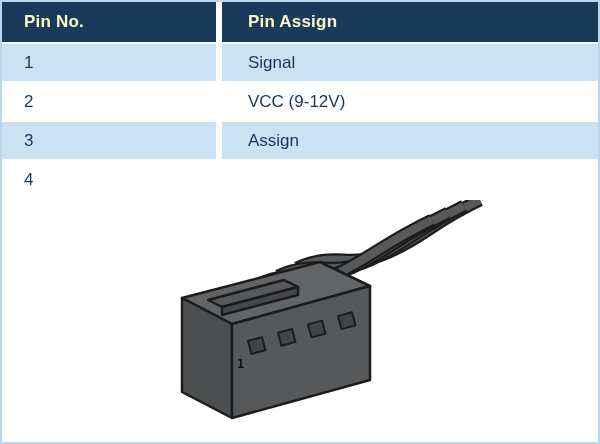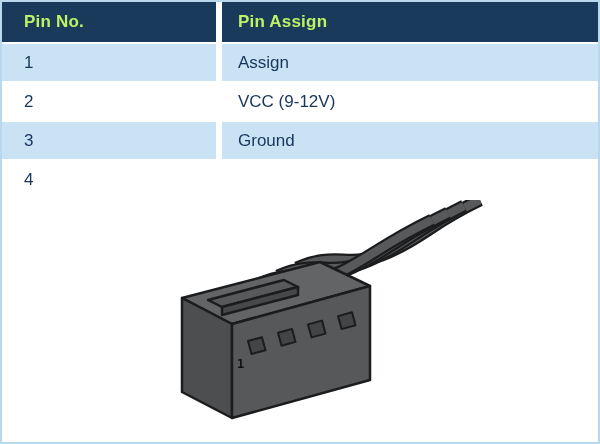--- a/index.html
+++ b/index.html
@@ -19,23 +19,23 @@
   .pin-table{width:100%;}
   .trow{display:flex;margin-top:2px;}
   .trow.header{margin-top:0;height:40px;}
   .trow.body{height:37px;}
   .cell{
     display:flex;align-items:center;
     font-size:17px;
     box-sizing:border-box;
   }
   .col1{width:214px;padding-left:22px;}
-  .col2{flex:1;margin-left:6px;padding-left:16px;}
+  .col2{flex:1;margin-left:6px;padding-left:26px;}
   .header .cell{
-    background:#1a3a5c;color:#bef264;font-weight:bold;
+    background:#1a3a5c;color:#fef9c3;font-weight:bold;
     letter-spacing:0.2px;
   }
   .trow.body .cell{color:#17365c;}
   .trow.alt .cell{background:#c9e3f4;}
   .trow.plain .cell{background:#ffffff;}
   
   .illustration{
     width:100%;height:240px;
     margin-top:2px;
     position:relative;
@@ -55,31 +55,31 @@
 
   <div class="pin-table">
 
     <div class="trow header">
       <div class="cell col1">Pin No.</div>
       <div class="cell col2">Pin Assign</div>
     </div>
 
     <div class="trow body alt">
       <div class="cell col1">1</div>
-      <div class="cell col2">Assign</div>
+      <div class="cell col2">Signal</div>
     </div>
 
     <div class="trow body plain">
       <div class="cell col1">2</div>
       <div class="cell col2">VCC  (9-12V)</div>
     </div>
 
     <div class="trow body alt">
       <div class="cell col1">3</div>
-      <div class="cell col2">Ground</div>
+      <div class="cell col2">Assign</div>
     </div>
 
     <div class="trow body plain">
       <div class="cell col1">4</div>
     </div>
 
   </div>
 
   <div class="illustration">
     <svg viewBox="0 0 596 240" preserveAspectRatio="xMidYMid meet">

